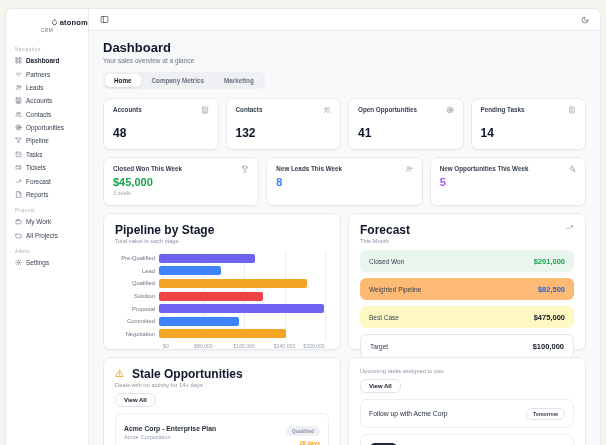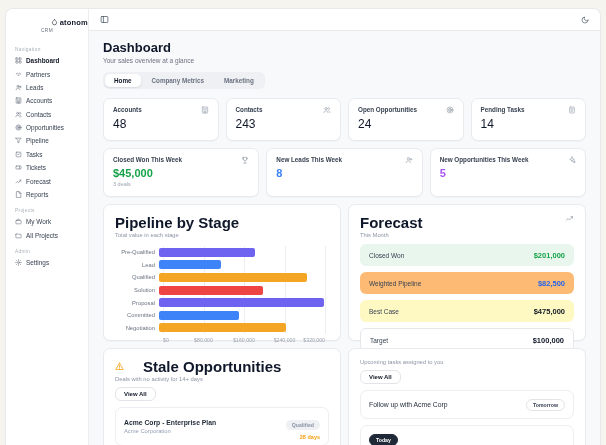--- a/index.html
+++ b/index.html
@@ -29,46 +29,46 @@
   .page-sub{font-size:6.5px;color:#6b7280;margin-top:1.5px}
   .tabs{display:inline-flex;background:#eef0f3;border-radius:6px;padding:2px;gap:2px;margin:8px 0 9px}
   .tab{font-size:6.3px;font-weight:600;color:#6b7280;padding:3px 9px;border-radius:5px;cursor:pointer;white-space:nowrap}
   .tab.active{background:#fff;color:#111827;box-shadow:0 1px 2px rgba(16,24,40,.1)}
   .row{display:flex;gap:7px;margin-bottom:7px}
   .card{background:#fff;border:1px solid #e8eaed;border-radius:7px;box-shadow:0 1px 1px rgba(16,24,40,.03)}
   .stat{flex:1;padding:7px 9px 9px;min-width:0}
   .stat-top{display:flex;align-items:center;justify-content:space-between}
   .stat-label{font-size:6.3px;font-weight:600;color:#374151;white-space:nowrap}
   .stat-ic{width:8px;height:8px;color:#9ca3af;flex:none}
-  .stat-value{font-size:12px;font-weight:400;margin-top:3px;color:#0f172a}
+  .stat-value{font-size:12px;font-weight:700;margin-top:12px;color:#0f172a}
   .hl-value{font-size:11px;font-weight:700;margin-top:3px}
   .hl-sub{font-size:5.5px;color:#9ca3af;margin-top:2px;min-height:6px}
   
   .chart-card{flex:1;min-width:0;height:137px;padding:9px 11px}
-  .card-title{font-size:15px;font-weight:700;color:#0f172a}
+  .card-title{font-size:12px;font-weight:700;color:#0f172a}
   .card-sub{font-size:5.8px;color:#8b94a5;margin-top:1.5px}
   .card-head{display:flex;justify-content:space-between;align-items:flex-start}
   .head-ic{width:9px;height:9px;color:#9ca3af;flex:none}
   .bars-wrap{position:relative;margin-top:8px}
   .grid{position:absolute;left:48px;right:4px;top:0;bottom:0}
   .gridline{position:absolute;top:0;bottom:0;width:1px;background:#eceef2}
   .bars{position:relative}
   .bar-row{display:flex;align-items:center;height:12.6px}
   .bar-label{width:44px;flex:none;text-align:right;padding-right:4px;font-size:5.8px;color:#6b7280;white-space:nowrap}
   .bar-track{flex:1;position:relative;height:9px;margin-right:4px}
   .bar{position:absolute;left:0;top:0;bottom:0;border-radius:2px}
   .ticks{position:relative;height:8px;margin-left:48px;margin-right:4px;margin-top:3px}
   .tick{position:absolute;top:0;font-size:5.2px;color:#9ca3af;white-space:nowrap}
   .f-row{display:flex;justify-content:space-between;align-items:center;border-radius:6px;padding:6.5px 9px;margin-top:6px}
   .f-row.bordered{border:1px solid #e5e7eb}
   .f-label{font-size:6.5px;color:#374151}
   .f-value{font-size:7.5px;font-weight:700}
   
   .list-card{flex:1;min-width:0;min-height:152px;padding:9px 11px}
-  .title-wrap{display:flex;align-items:center;gap:19px}
+  .title-wrap{display:flex;align-items:center;gap:8px}
   .warn-ic{width:9px;height:9px;color:#f59e0b;flex:none}
   .view-all{font-size:6px;font-weight:600;color:#111827;background:#fff;border:1px solid #e2e4e8;border-radius:6px;padding:3px 8px;cursor:pointer;white-space:nowrap}
   .opp-item{display:flex;justify-content:space-between;align-items:center;border:1px solid #eceef1;border-radius:7px;padding:5px 8px;margin-top:6px;cursor:pointer;background:#fff}
   .opp-name{font-size:6.8px;font-weight:600;color:#1f2937}
   .opp-company{font-size:5.8px;color:#93a0b4;margin-top:1.5px}
   .opp-right{text-align:right;flex:none;padding-left:6px}
   .stage-badge{display:inline-block;background:#eef0f4;color:#8b94a5;font-size:5.2px;font-weight:600;border-radius:6px;padding:2px 6px}
   .days{font-size:5.5px;font-weight:600;color:#f59e0b;margin-top:2.5px}
   .task-item{display:flex;justify-content:space-between;align-items:center;border:1px solid #eceef1;border-radius:7px;padding:7.5px 8px;margin-top:6px;cursor:pointer;background:#fff}
   .task-title{font-size:6.8px;color:#1f2937}
@@ -290,34 +290,34 @@
               <span class="stat-label">Contacts</span>
               <span class="stat-ic">
                 <svg viewBox="0 0 24 24" fill="none" stroke="currentColor" stroke-width="2" stroke-linecap="round" stroke-linejoin="round">
                   <circle cx="9" cy="8" r="3.5"></circle>
                   <path d="M3 20c0-3.5 2.5-5.5 6-5.5s6 2 6 5.5"></path>
                   <path d="M16 4.5a3.5 3.5 0 0 1 0 7"></path>
                   <path d="M17.5 15c2.2.6 3.5 2.3 3.5 5"></path>
                 </svg>
               </span>
             </div>
-            <div class="stat-value">243</div>
+            <div class="stat-value">132</div>
           </div>
           <div class="card stat">
             <div class="stat-top">
               <span class="stat-label">Open Opportunities</span>
               <span class="stat-ic">
                 <svg viewBox="0 0 24 24" fill="none" stroke="currentColor" stroke-width="2" stroke-linecap="round" stroke-linejoin="round">
                   <circle cx="12" cy="12" r="9"></circle>
                   <circle cx="12" cy="12" r="5"></circle>
                   <circle cx="12" cy="12" r="1.5"></circle>
                 </svg>
               </span>
             </div>
-            <div class="stat-value">24</div>
+            <div class="stat-value">41</div>
           </div>
           <div class="card stat">
             <div class="stat-top">
               <span class="stat-label">Pending Tasks</span>
               <span class="stat-ic">
                 <svg viewBox="0 0 24 24" fill="none" stroke="currentColor" stroke-width="2" stroke-linecap="round" stroke-linejoin="round">
                   <rect x="5" y="3" width="14" height="18" rx="2"></rect>
                   <path d="M9 8h6M9 12h6M9 16h4"></path>
                 </svg>
               </span>

